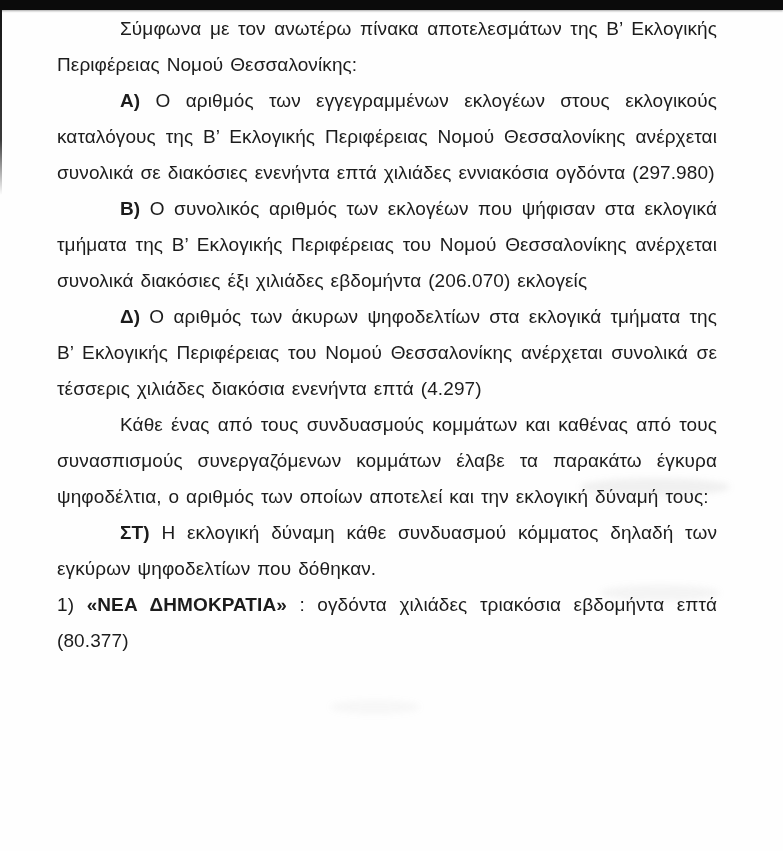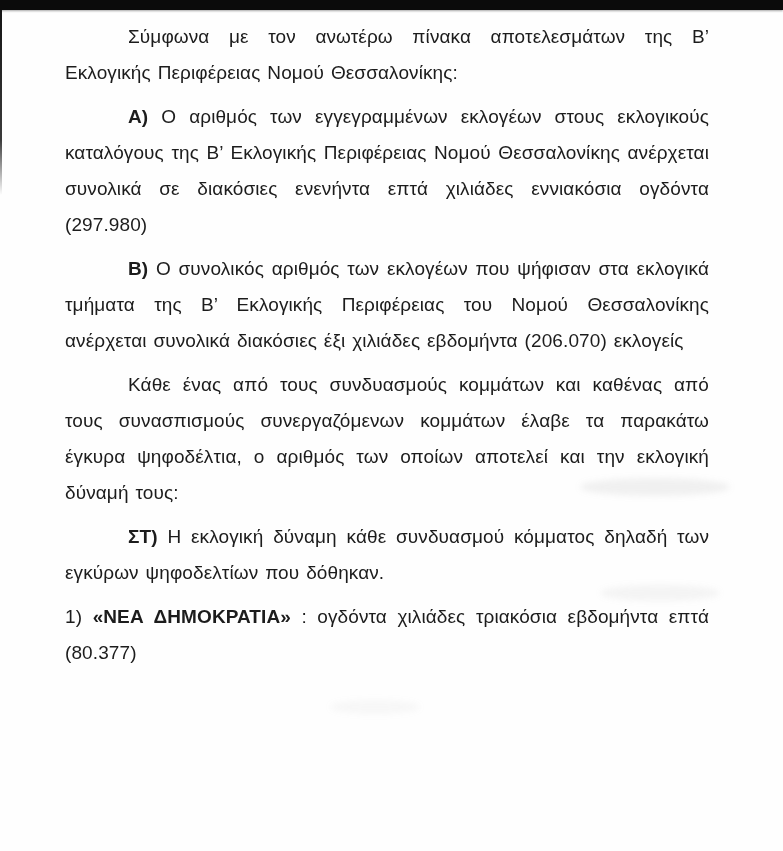--- a/index.html
+++ b/index.html
@@ -52,21 +52,21 @@
     left: 57px;
     width: 660px;
     color: #1c1c1c;
     font-size: 19px;
     line-height: 36px;
     text-align: justify;
     word-spacing: 1.5px;
     letter-spacing: 0.1px;
   }
   .para {
-    margin: 8px;
+    margin: 0;
     padding: 0;
   }
   .para.indent {
     text-indent: 63px;
   }
   .bold-label {
     font-weight: 700;
   }
 </style>
 </head>
@@ -85,20 +85,23 @@
 
   <p class="para indent">
     <span class="list-prefix"></span><span class="bold-label">Α)</span><span class="para-text"> Ο αριθμός των εγγεγραμμένων εκλογέων στους εκλογικούς καταλόγους της Β’ Εκλογικής Περιφέρειας Νομού Θεσσαλονίκης ανέρχεται συνολικά σε διακόσιες ενενήντα επτά χιλιάδες εννιακόσια ογδόντα (297.980)</span>
   </p>
 
   <p class="para indent">
     <span class="list-prefix"></span><span class="bold-label">Β)</span><span class="para-text"> Ο συνολικός αριθμός των εκλογέων που ψήφισαν στα εκλογικά τμήματα της Β’ Εκλογικής Περιφέρειας του Νομού Θεσσαλονίκης ανέρχεται συνολικά διακόσιες έξι χιλιάδες εβδομήντα (206.070) εκλογείς</span>
   </p>
 
 
+  <p class="para indent">
+    <span class="list-prefix"></span><span class="bold-label">Δ)</span><span class="para-text"> Ο αριθμός των άκυρων ψηφοδελτίων στα εκλογικά τμήματα της Β’ Εκλογικής Περιφέρειας του Νομού Θεσσαλονίκης ανέρχεται συνολικά σε τέσσερις χιλιάδες διακόσια ενενήντα επτά (4.297)</span>
+  </p>
 
 
   <p class="para indent">
     <span class="list-prefix"></span><span class="bold-label"></span><span class="para-text">Κάθε ένας από τους συνδυασμούς κομμάτων και καθένας από τους συνασπισμούς συνεργαζόμενων κομμάτων έλαβε τα παρακάτω έγκυρα ψηφοδέλτια, ο αριθμός των οποίων αποτελεί και την εκλογική δύναμή τους:</span>
   </p>
 
   <p class="para indent">
     <span class="list-prefix"></span><span class="bold-label">ΣΤ)</span><span class="para-text"> Η εκλογική δύναμη κάθε συνδυασμού κόμματος δηλαδή των εγκύρων ψηφοδελτίων που δόθηκαν.</span>
   </p>
 

